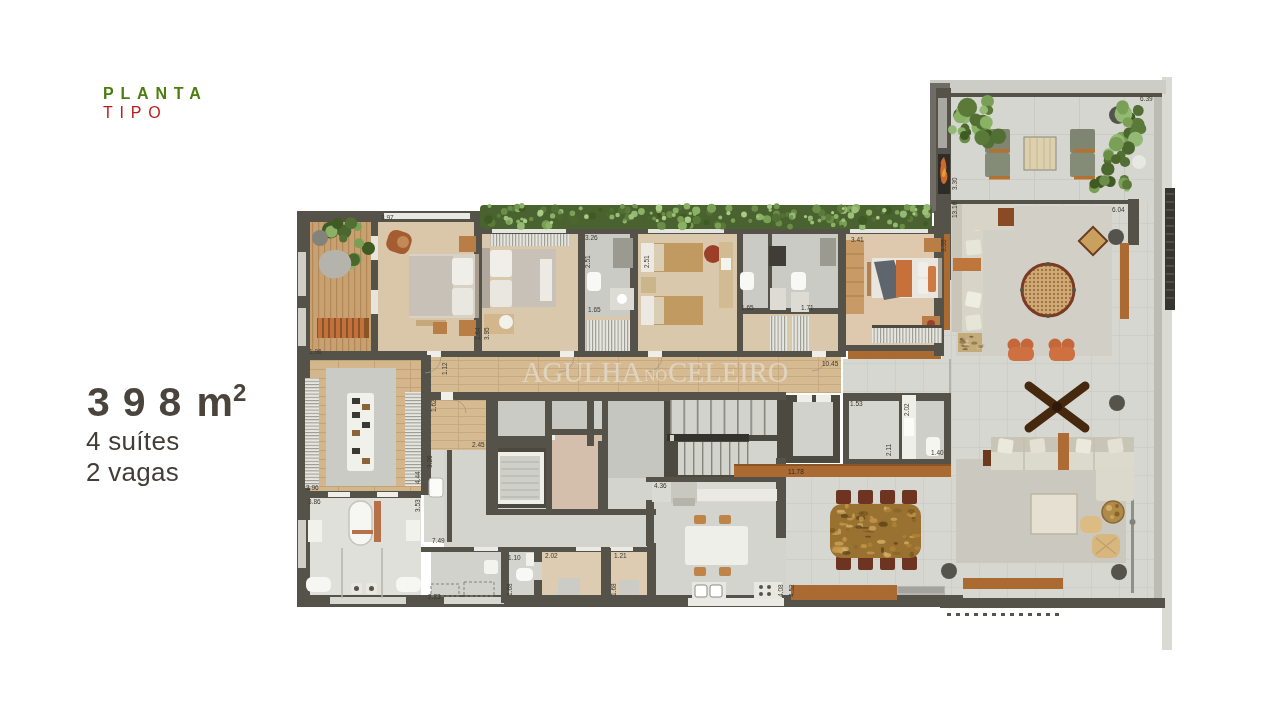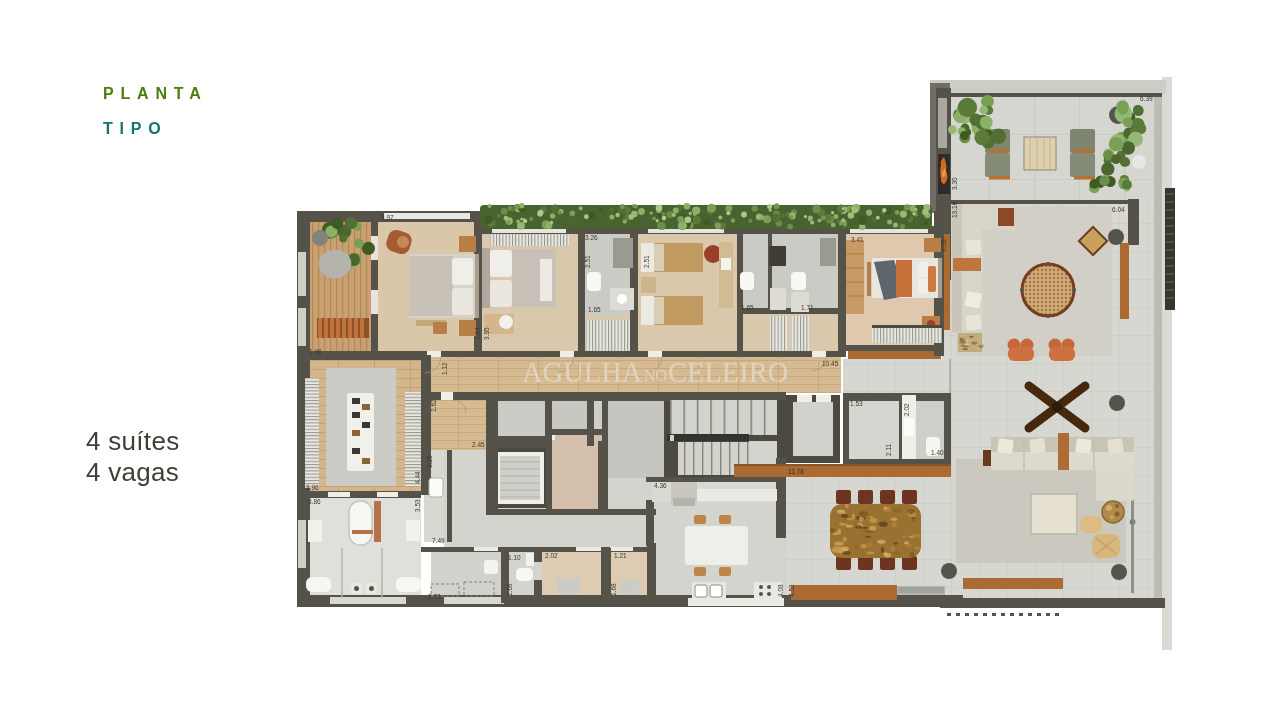--- a/index.html
+++ b/index.html
@@ -1038,19 +1038,20 @@
 <text transform="rotate(-90 480 340)" x="480" y="340">1.64</text>
 <text transform="rotate(-90 489 340)" x="489" y="340">3.95</text>
 <text transform="rotate(-90 891 456)" x="891" y="456">2.11</text>
 <text transform="rotate(-90 909 416)" x="909" y="416">2.02</text>
 <text x="545" y="558">2.02</text>
 </g>
 </svg>
 
 
 <div style="position:absolute;left:103px;top:85px;font-size:16px;font-weight:bold;letter-spacing:6.8px;color:#4d7c0f;">PLANTA</div>
-<div style="position:absolute;left:103px;top:120px;font-size:16px;font-weight:bold;letter-spacing:6.8px;color:#0f766e;">TIPO</div>
-
+<div style="position:absolute;left:103px;top:104px;font-size:16px;font-weight:normal;letter-spacing:6.8px;color:#b91c1c;">TIPO</div>
+
+<div style="position:absolute;left:87px;top:379px;font-size:41px;font-weight:600;letter-spacing:13px;color:#4b443c;">398<span style="letter-spacing:0px;margin-left:2px;">m<sup style="font-size:24px;">2</sup></span></div>
 
 <div style="position:absolute;left:86px;top:426px;font-size:26px;letter-spacing:0.3px;color:#423d37;">4 suítes</div>
 
-<div style="position:absolute;left:86px;top:457px;font-size:26px;letter-spacing:0.3px;color:#423d37;">4 vagas</div>
+<div style="position:absolute;left:86px;top:457px;font-size:26px;letter-spacing:0.3px;color:#423d37;">2 vagas</div>
 </div>
 
 </body></html>

